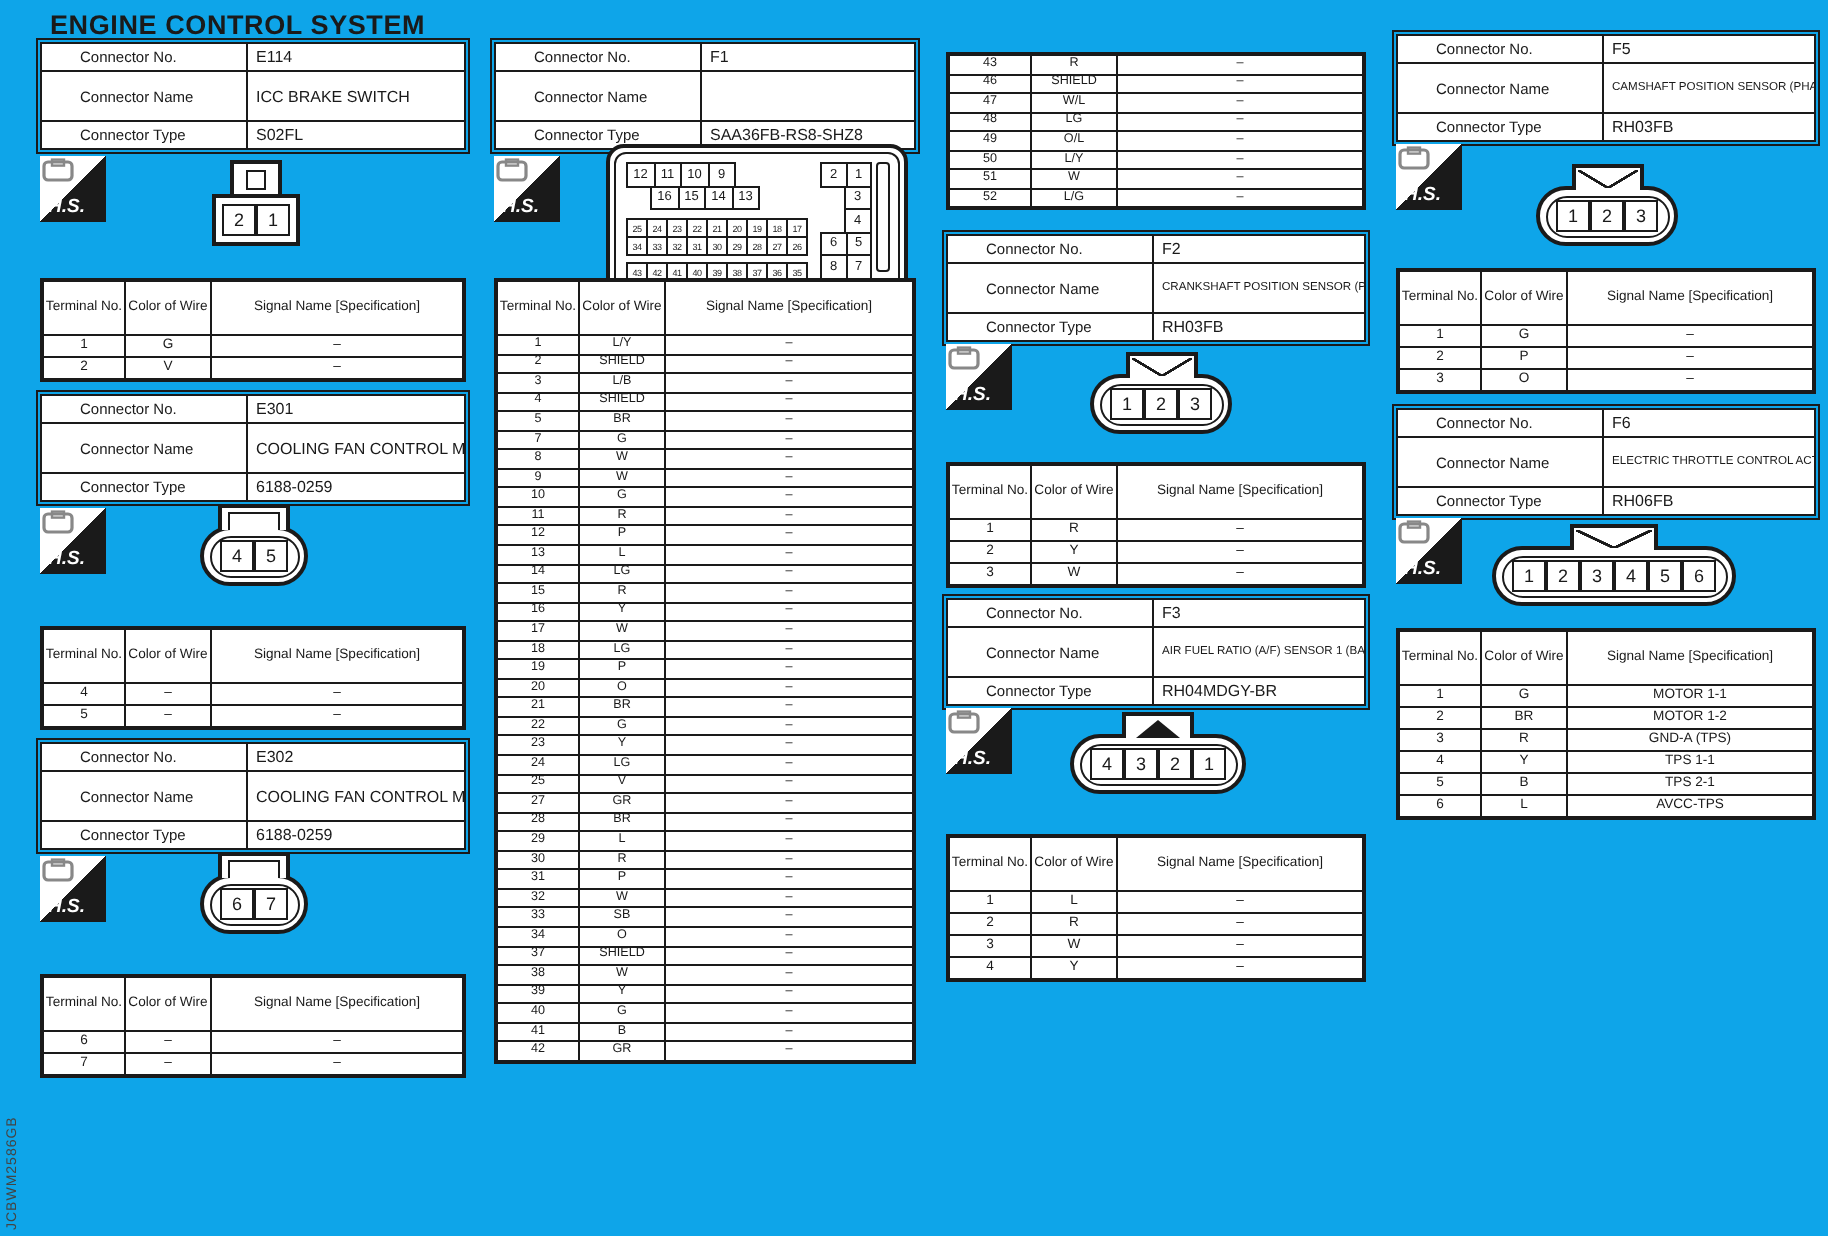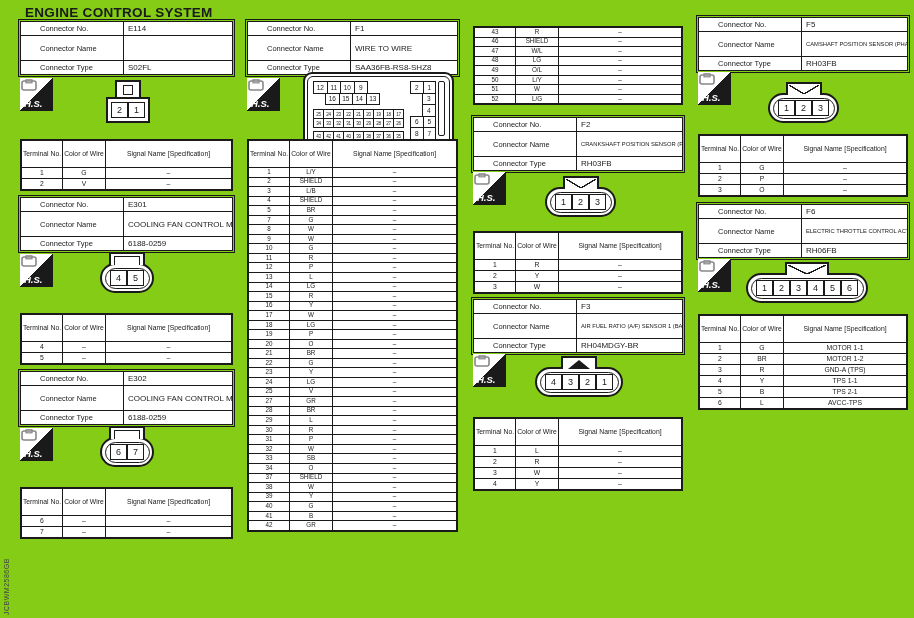--- a/index.html
+++ b/index.html
@@ -1,16 +1,16 @@
 <!DOCTYPE html>
 <html><head>
 <meta charset="utf-8">
 <style>
   html,body{margin:0;padding:0;background:#fff;}
-  .page{position:relative;width:914px;height:618px;background:#84cc16;overflow:hidden;
+  .page{position:relative;width:914px;height:618px;background:#0ea5e9;overflow:hidden;
         font-family:"Liberation Sans",sans-serif;color:#1a1a1a;}
   .page-title{position:absolute;top:5px;left:25px;font-size:13.5px;font-weight:700;
         letter-spacing:.3px;border-bottom:1.5px solid #1a1a1a;padding:0 2px 2px 0;}
   .figure-code{position:absolute;left:3px;top:540px;height:75px;font-size:7px;color:#444;
         writing-mode:vertical-rl;transform:rotate(180deg);letter-spacing:.5px;}
   .col{position:absolute;top:0;height:618px;}
   #col1{left:20px;width:213px;} #col2{left:247px;width:211px;}
   #col3{left:473px;width:210px;} #col4{left:698px;width:210px;}
   .blk{position:absolute;left:0;right:0;}
 
@@ -94,20 +94,21 @@
 
   <div class="col" id="col1">
 
     <div class="blk info-box" style="top:21px;">
       <div class="info-row row-no">
           <div class="info-label">Connector No.</div>
           <div class="info-value">E114</div>
         </div>
       <div class="info-row row-name">
           <div class="info-label">Connector Name</div>
+          <div class="info-value">ICC BRAKE SWITCH</div>
         </div>
       <div class="info-row row-type">
           <div class="info-label">Connector Type</div>
           <div class="info-value">S02FL</div>
         </div>
     </div>
 
     <div class="hs" style="top:78px;left:0;">
       <svg width="17" height="13" viewBox="0 0 17 13">
           <rect x="1" y="2" width="14" height="9" rx="2" fill="none" stroke="#888" stroke-width="1.6"></rect>
@@ -256,21 +257,20 @@
 
   <div class="col" id="col2">
 
     <div class="blk info-box" style="top:21px;">
       <div class="info-row row-no">
           <div class="info-label">Connector No.</div>
           <div class="info-value">F1</div>
         </div>
       <div class="info-row row-name">
           <div class="info-label">Connector Name</div>
-          <div class="info-value">WIRE TO WIRE</div>
         </div>
       <div class="info-row row-type">
           <div class="info-label">Connector Type</div>
           <div class="info-value">SAA36FB-RS8-SHZ8</div>
         </div>
     </div>
 
     <div class="hs" style="top:78px;left:0;">
       <svg width="17" height="13" viewBox="0 0 17 13">
           <rect x="1" y="2" width="14" height="9" rx="2" fill="none" stroke="#888" stroke-width="1.6"></rect>

